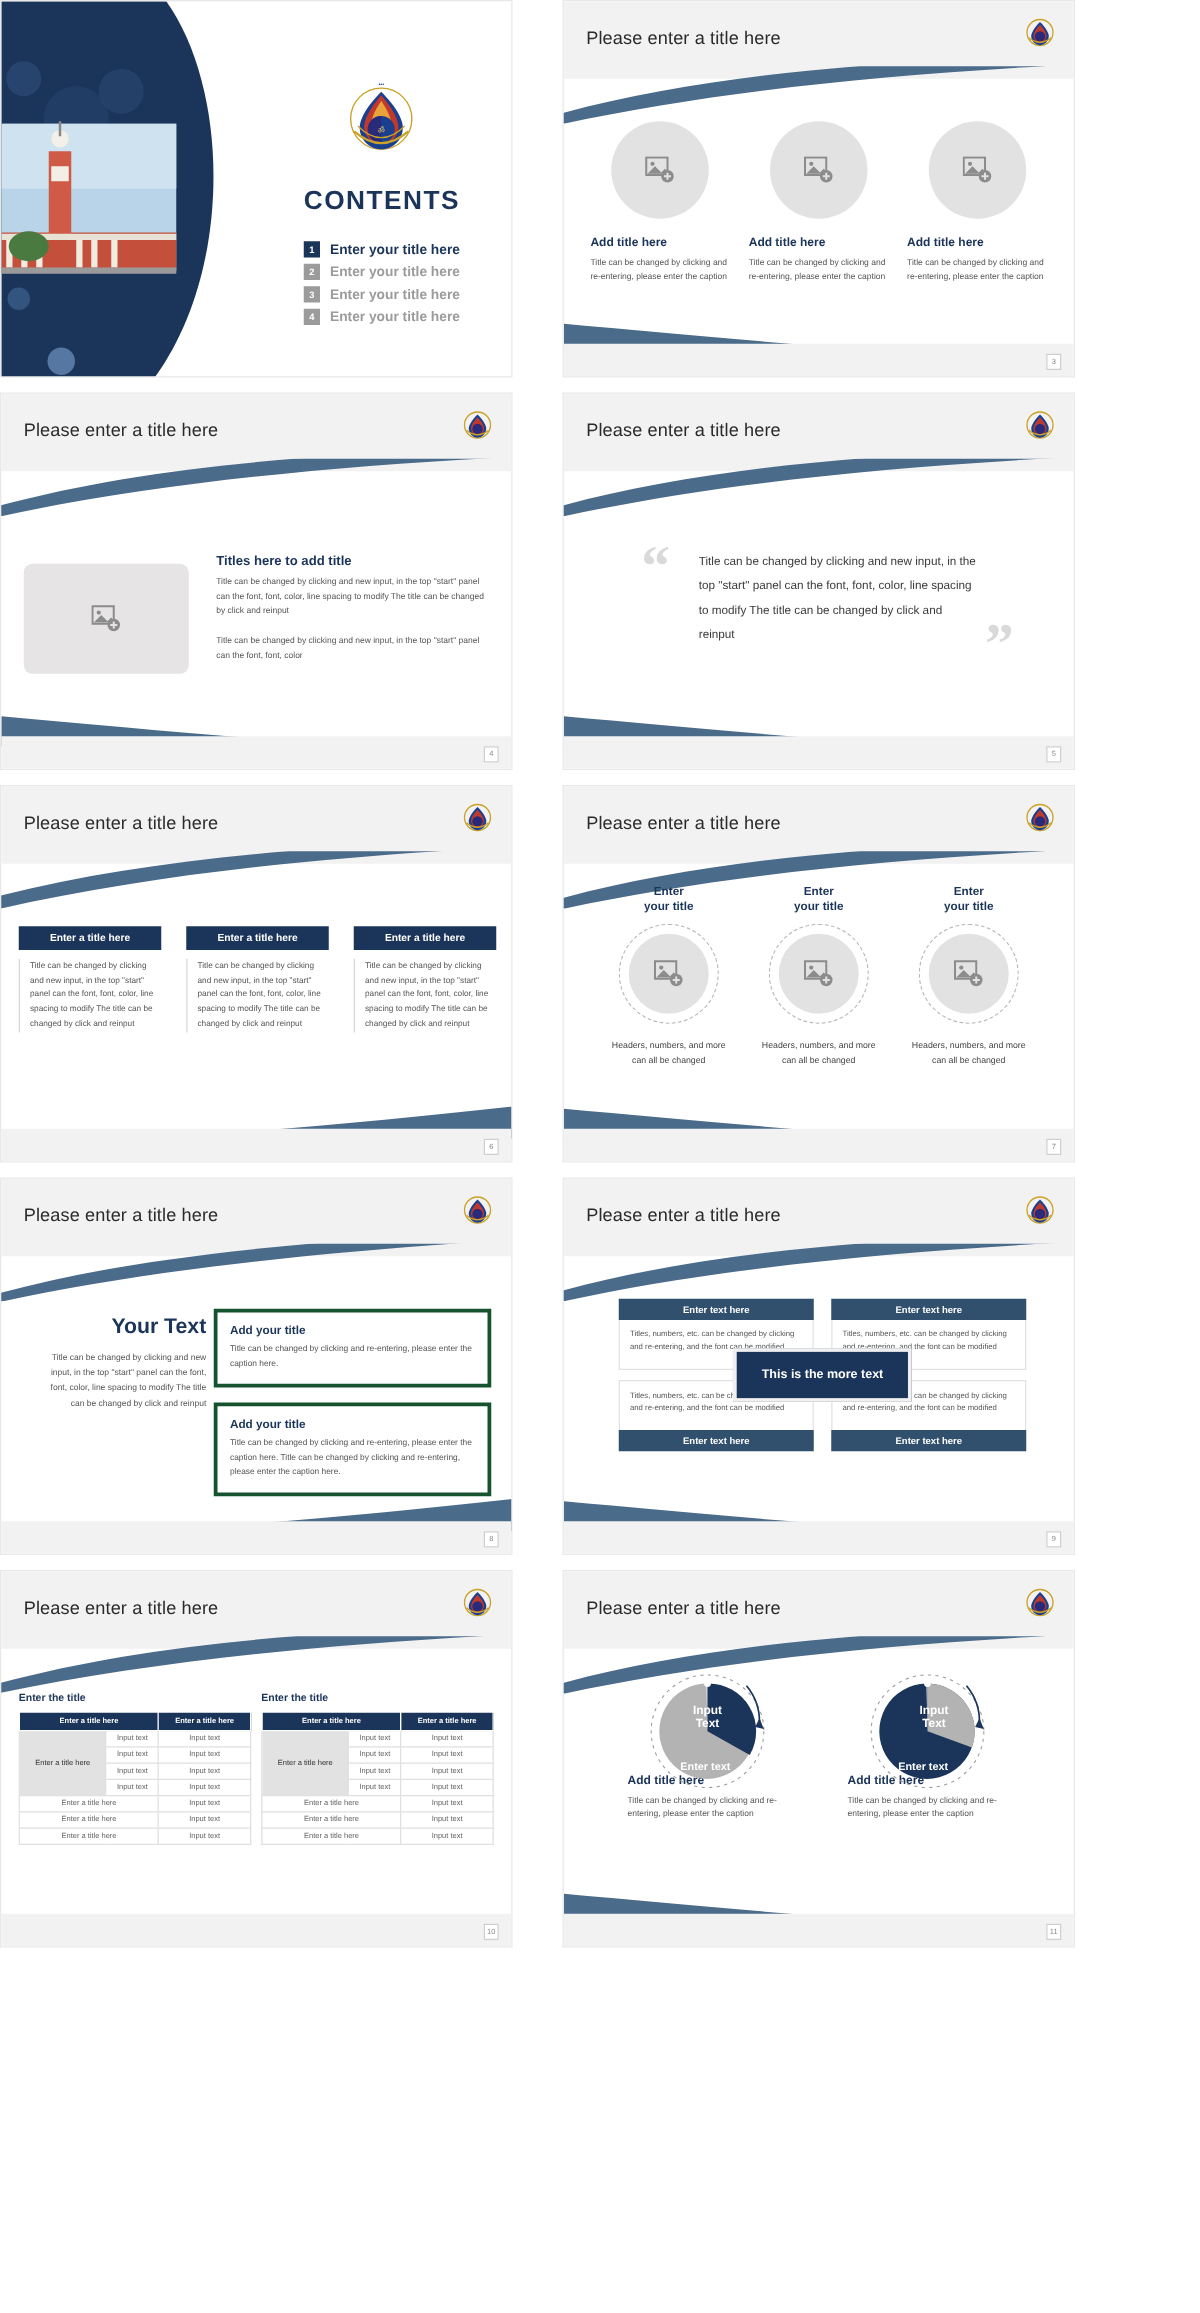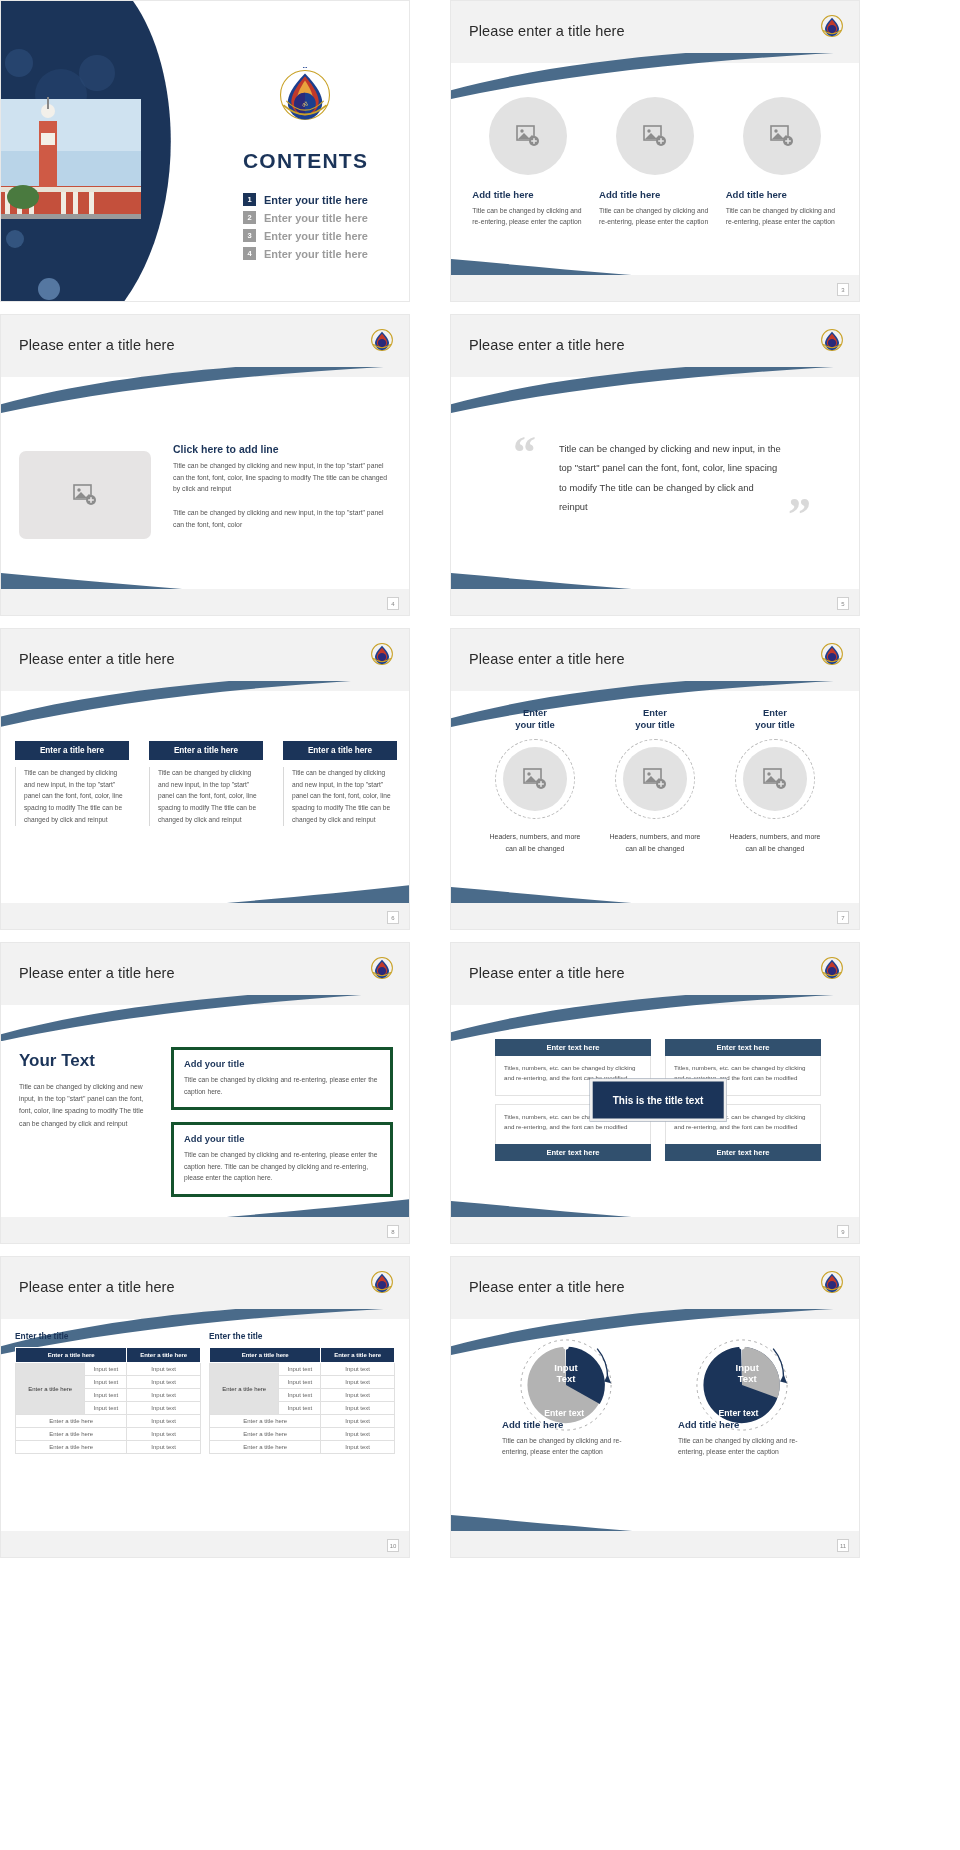--- a/index.html
+++ b/index.html
@@ -129,21 +129,21 @@
     display: flex; justify-content: space-around; padding: 0 24px; }
   .c3-item { width: 104px; text-align: center; position: relative; }
   .c3-title { font-size: 9.4px; font-weight: 700; color: #1b3459; line-height: 1.25;
     margin-bottom: 8px; }
   .c3-ring { width: 80px; height: 80px; border-radius: 50%; border: 1px dashed #b9b9b9;
     margin: 0 auto; display: flex; align-items: center; justify-content: center; }
   .c3-ring .ph-circle { width: 64px; height: 64px; }
   .c3-cap { font-size: 7px; color: #444; line-height: 1.75; margin-top: 12px; }
 
   
-  .yt-left { position: absolute; left: 18px; top: 108px; width: 136px; }
+  .yt-left { position: absolute; left: 28px; top: 108px; width: 136px; text-align: right; }
   .yt-h { font-size: 17px; font-weight: 700; color: #1b3459; margin-bottom: 10px; }
   .yt-p { font-size: 6.8px; color: #555; line-height: 1.8; }
   .yt-right { position: absolute; left: 170px; top: 104px; width: 222px; }
   .yt-box { border: 3px solid #14532d; padding: 8px 10px 10px 10px; margin-bottom: 12px; }
   .yt-box-h { font-size: 9.4px; font-weight: 700; color: #1b3459; margin-bottom: 5px; }
   .yt-box-p { font-size: 6.7px; color: #555; line-height: 1.72; }
 
   
   .quad { position: absolute; left: 44px; top: 96px; width: 326px; }
   .quad-row { display: flex; justify-content: space-between; }
@@ -157,21 +157,21 @@
     font-size: 6.2px; color: #555; line-height: 1.62; background: #fff;
   }
   .quad-body.btm { border-top: 1px solid #e2e2e2; border-bottom: none; }
   .quad-center {
     position: absolute; left: 50%; top: 50%; transform: translate(-50%, -50%);
     background: #1b3459; color: #fff; font-size: 10px; font-weight: 700;
     padding: 13px 20px; border: 3px solid #f0f0f0; white-space: nowrap;
   }
 
   
-  .tbl-wrap { position: absolute; top: 74px; width: 186px; }
+  .tbl-wrap { position: absolute; top: 96px; width: 186px; }
   .tbl-wrap.l { left: 14px; }
   .tbl-wrap.r { left: 208px; }
   .tbl-h { font-size: 8.4px; font-weight: 700; color: #1b3459; margin-bottom: 6px; }
   table.t { border-collapse: collapse; width: 100%; font-size: 6px; }
   table.t th {
     background: #1b3459; color: #fff; font-weight: 700; padding: 4px 2px;
     border: 1px solid #fff; font-size: 6px;
   }
   table.t td {
     border: 1px solid #e0e0e0; padding: 3px 2px; text-align: center;
@@ -344,21 +344,21 @@
       <svg class="imgicon" viewBox="0 0 24 22">
         <rect x="1" y="1" width="17" height="14" fill="none" stroke="#8c8c8c" stroke-width="1.6"></rect>
         <circle cx="6" cy="6" r="1.7" fill="#8c8c8c"></circle>
         <path d="M2 14 L8 8 L13 13 L16 10 L17 11 L17 14 Z" fill="#8c8c8c"></path>
         <circle cx="18" cy="16" r="5" fill="#8c8c8c"></circle>
         <rect x="17.2" y="13.2" width="1.6" height="5.6" fill="#e6e4e4"></rect>
         <rect x="15.2" y="15.2" width="5.6" height="1.6" fill="#e6e4e4"></rect>
       </svg>
     </div>
     <div class="s3-txt">
-      <div class="s3-h">Click here to add line</div>
+      <div class="s3-h">Titles here to add title</div>
       <div class="s3-p">Title can be changed by clicking and new input, in the top "start" panel can the font, font, color, line spacing to modify The title can be changed by click and reinput</div>
       <div class="s3-p">Title can be changed by clicking and new input, in the top "start" panel can the font, font, color</div>
     </div>
 
     <svg class="botswoosh" viewBox="0 0 300 26">
       <path d="M0,2 C90,10 190,20 300,26 L300,26 L0,26 Z" fill="#4a6b8a"></path>
     </svg>
     <div class="botline"></div>
     <div class="pagenum">4</div>
   </div>
@@ -563,21 +563,21 @@
       <div class="quad-row" style="margin-top:8px">
         <div class="quad-cell">
           <div class="quad-body btm">Titles, numbers, etc. can be changed by clicking and re-entering, and the font can be modified</div>
           <div class="quad-hd">Enter text here</div>
         </div>
         <div class="quad-cell">
           <div class="quad-body btm">Titles, numbers, etc. can be changed by clicking and re-entering, and the font can be modified</div>
           <div class="quad-hd">Enter text here</div>
         </div>
       </div>
-      <div class="quad-center">This is the title text</div>
+      <div class="quad-center">This is the more text</div>
     </div>
 
     <svg class="botswoosh" viewBox="0 0 300 26">
       <path d="M0,2 C90,10 190,20 300,26 L300,26 L0,26 Z" fill="#4a6b8a"></path>
     </svg>
     <div class="botline"></div>
     <div class="pagenum">9</div>
   </div>
 
   <div class="slide">

